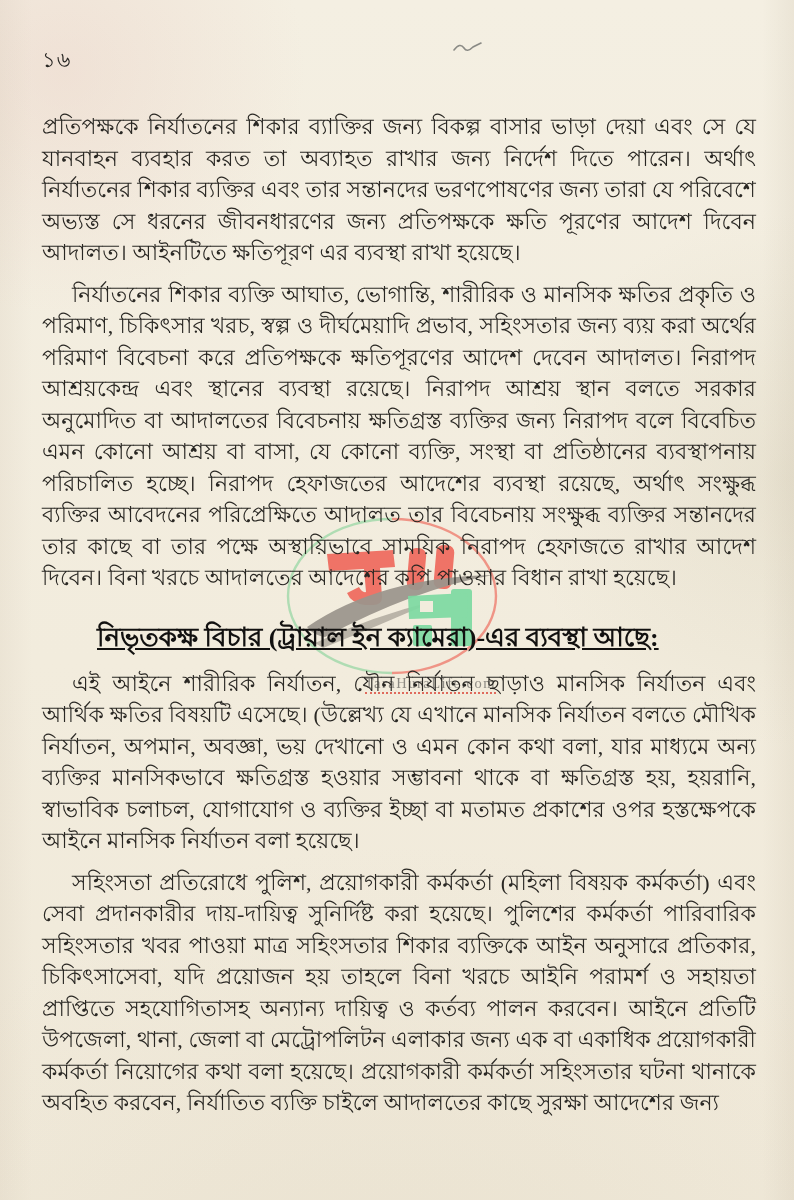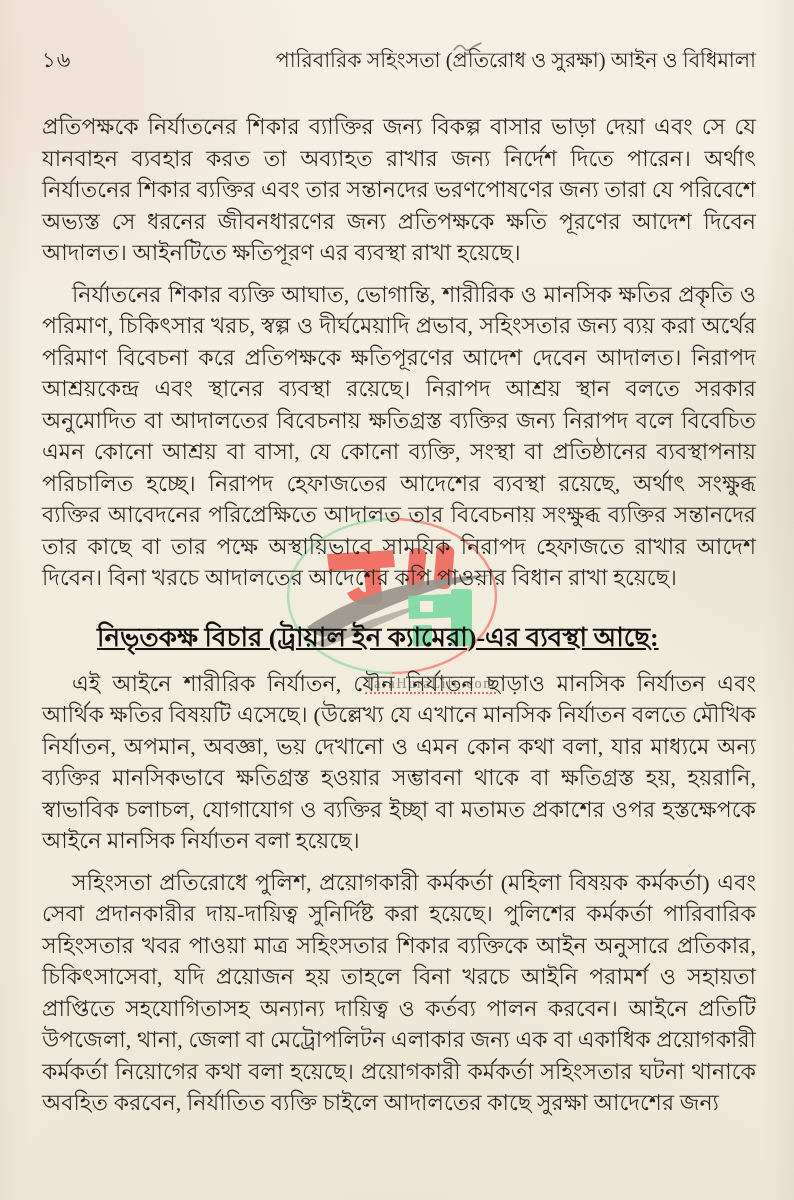--- a/index.html
+++ b/index.html
@@ -13,21 +13,21 @@
     background:
       radial-gradient(circle at 8% 6%, rgba(228,190,182,0.28), rgba(228,190,182,0) 18%),
       radial-gradient(circle at 99% 40%, rgba(196,188,160,0.22), rgba(196,188,160,0) 25%),
       radial-gradient(circle at 50% 120%, rgba(210,200,175,0.25), rgba(210,200,175,0) 40%),
       linear-gradient(180deg,#f4efe2 0%,#f2ecdd 55%,#f0e9d9 100%);
     color:#262522;
   }
   .scan-shade{position:absolute;inset:0;pointer-events:none;
     background:linear-gradient(90deg, rgba(180,160,140,0.10) 0%, rgba(180,160,140,0) 4%, rgba(180,160,140,0) 96%, rgba(170,155,130,0.12) 100%);}
   .content{position:relative;z-index:2;padding:44px 38px 0 42px;}
-  .page-header{display:flex;justify-content:space-between;align-items:center;}
+  .page-header{display:flex;justify-content:space-between;align-items:flex-start;}
   .page-number{font-size:21px;letter-spacing:1px;}
   .running-title{font-size:20.5px;}
   .body-text p{
     font-size:22px;line-height:31.5px;text-align:justify;
     margin:0 0 10px 0;letter-spacing:0.1px;
     color:#292723;
   }
   .body-text p.indent{text-indent:30px;}
   .section-heading{
     font-size:26px;font-weight:bold;color:#121110;
@@ -78,21 +78,20 @@
       <rect x="128" y="110" width="19" height="21" rx="2"></rect>
     </g>
 
     <rect x="135" y="86" width="13" height="11" fill="#f2ecdd"></rect>
   </svg>
   <div class="wm-site"><span>TaraHuraLife.com</span></div>
 
   <div class="content">
     <div class="page-header">
       <div class="page-number">১৬</div>
-      <div class="running-title">পারিবারিক সহিংসতা (প্রতিরোধ ও সুরক্ষা) আইন ও বিধিমালা</div>
     </div>
 
     <div class="body-text">
       <p class="first-para">প্রতিপক্ষকে নির্যাতনের শিকার ব্যাক্তির জন্য বিকল্প বাসার ভাড়া দেয়া এবং সে যে যানবাহন ব্যবহার করত তা অব্যাহত রাখার জন্য নির্দেশ দিতে পারেন। অর্থাৎ নির্যাতনের শিকার ব্যক্তির এবং তার সন্তানদের ভরণপোষণের জন্য তারা যে পরিবেশে অভ্যস্ত সে ধরনের জীবনধারণের জন্য প্রতিপক্ষকে ক্ষতি পূরণের আদেশ দিবেন আদালত। আইনটিতে ক্ষতিপূরণ এর ব্যবস্থা রাখা হয়েছে।</p>
       <p class="indent">নির্যাতনের শিকার ব্যক্তি আঘাত, ভোগান্তি, শারীরিক ও মানসিক ক্ষতির প্রকৃতি ও পরিমাণ, চিকিৎসার খরচ, স্বল্প ও দীর্ঘমেয়াদি প্রভাব, সহিংসতার জন্য ব্যয় করা অর্থের পরিমাণ বিবেচনা করে প্রতিপক্ষকে ক্ষতিপূরণের আদেশ দেবেন আদালত। নিরাপদ আশ্রয়কেন্দ্র এবং স্থানের ব্যবস্থা রয়েছে। নিরাপদ আশ্রয় স্থান বলতে সরকার অনুমোদিত বা আদালতের বিবেচনায় ক্ষতিগ্রস্ত ব্যক্তির জন্য নিরাপদ বলে বিবেচিত এমন কোনো আশ্রয় বা বাসা, যে কোনো ব্যক্তি, সংস্থা বা প্রতিষ্ঠানের ব্যবস্থাপনায় পরিচালিত হচ্ছে। নিরাপদ হেফাজতের আদেশের ব্যবস্থা রয়েছে, অর্থাৎ সংক্ষুব্ধ ব্যক্তির আবেদনের পরিপ্রেক্ষিতে আদালত তার বিবেচনায় সংক্ষুব্ধ ব্যক্তির সন্তানদের তার কাছে বা তার পক্ষে অস্থায়িভাবে সাময়িক নিরাপদ হেফাজতে রাখার আদেশ দিবেন। বিনা খরচে আদালতের আদেশের কপি পাওয়ার বিধান রাখা হয়েছে।</p>
 
       <h2 class="section-heading h1">নিভৃতকক্ষ বিচার (ট্রায়াল ইন ক্যামেরা)-এর ব্যবস্থা আছে:</h2>
       <p class="indent">এই আইনে শারীরিক নির্যাতন, যৌন নির্যাতন ছাড়াও মানসিক নির্যাতন এবং আর্থিক ক্ষতির বিষয়টি এসেছে। (উল্লেখ্য যে এখানে মানসিক নির্যাতন বলতে মৌখিক নির্যাতন, অপমান, অবজ্ঞা, ভয় দেখানো ও এমন কোন কথা বলা, যার মাধ্যমে অন্য ব্যক্তির মানসিকভাবে ক্ষতিগ্রস্ত হওয়ার সম্ভাবনা থাকে বা ক্ষতিগ্রস্ত হয়, হয়রানি, স্বাভাবিক চলাচল, যোগাযোগ ও ব্যক্তির ইচ্ছা বা মতামত প্রকাশের ওপর হস্তক্ষেপকে আইনে মানসিক নির্যাতন বলা হয়েছে।</p>
 
       <p class="indent">সহিংসতা প্রতিরোধে পুলিশ, প্রয়োগকারী কর্মকর্তা (মহিলা বিষয়ক কর্মকর্তা) এবং সেবা প্রদানকারীর দায়-দায়িত্ব সুনির্দিষ্ট করা হয়েছে। পুলিশের কর্মকর্তা পারিবারিক সহিংসতার খবর পাওয়া মাত্র সহিংসতার শিকার ব্যক্তিকে আইন অনুসারে প্রতিকার, চিকিৎসাসেবা, যদি প্রয়োজন হয় তাহলে বিনা খরচে আইনি পরামর্শ ও সহায়তা প্রাপ্তিতে সহযোগিতাসহ অন্যান্য দায়িত্ব ও কর্তব্য পালন করবেন। আইনে প্রতিটি উপজেলা, থানা, জেলা বা মেট্রোপলিটন এলাকার জন্য এক বা একাধিক প্রয়োগকারী কর্মকর্তা নিয়োগের কথা বলা হয়েছে। প্রয়োগকারী কর্মকর্তা সহিংসতার ঘটনা থানাকে অবহিত করবেন, নির্যাতিত ব্যক্তি চাইলে আদালতের কাছে সুরক্ষা আদেশের জন্য</p>

